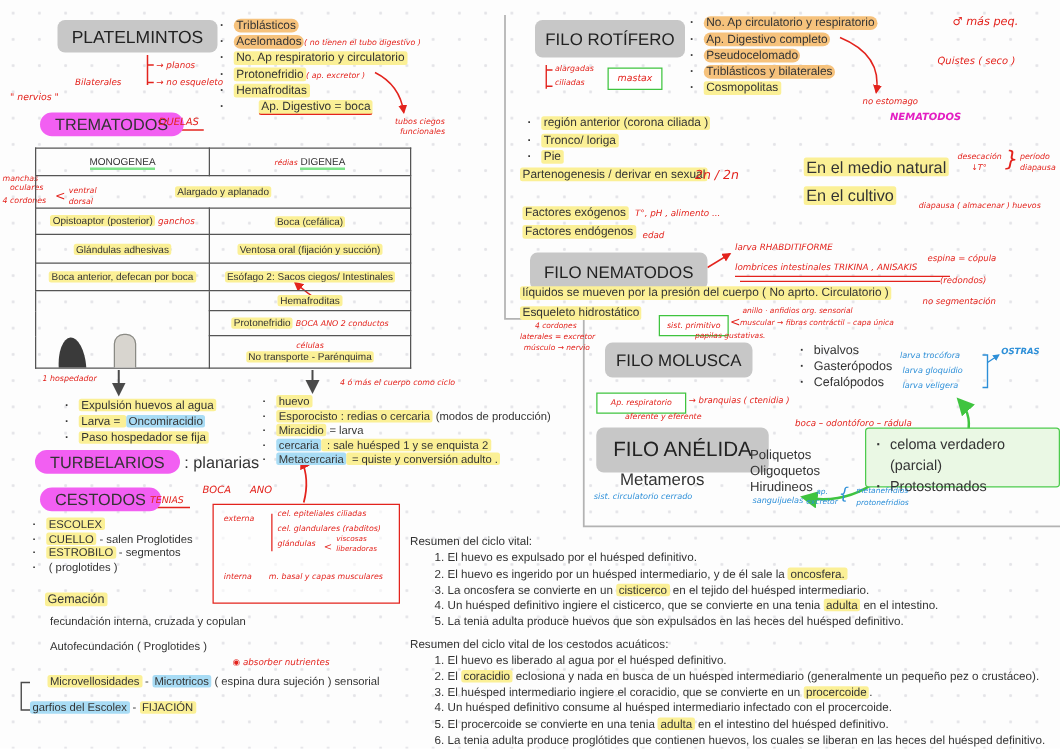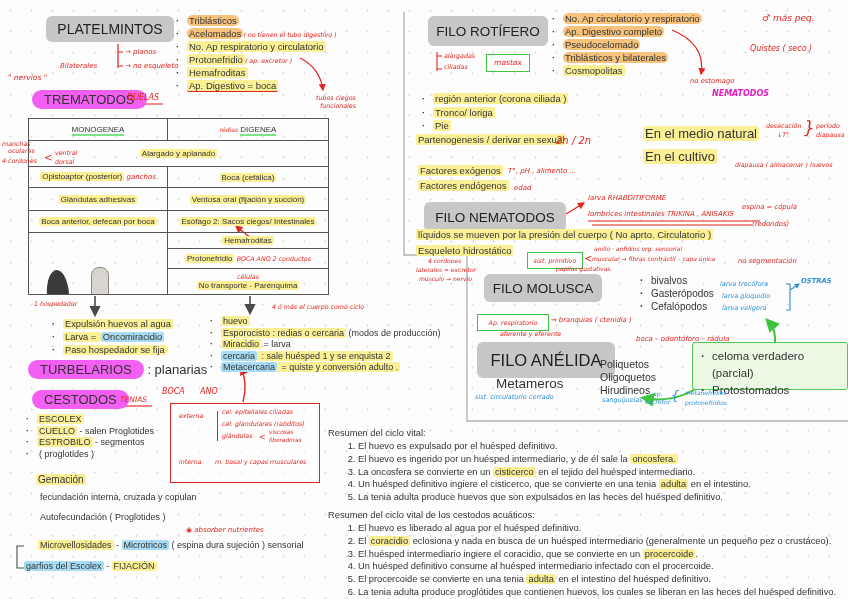--- a/index.html
+++ b/index.html
@@ -78,21 +78,21 @@
   <span class="hw abs" style="left:125px;top:62px;font-size:7px;">→ no esqueleto</span>
   <span class="hw abs" style="left:60px;top:62px;font-size:7px;">Bilaterales</span>
   <span class="hw abs" style="left:8px;top:74px;font-size:7.5px;">" nervios "</span>
 
   <ul class="blist abs t" style="left:176px;top:14px;font-size:9.5px;line-height:13px;">
     <li><span class="hl hl-o">Triblásticos</span></li>
     <li><span class="hl hl-o">Acelomados</span><span class="hw" style="font-size:6.3px;">( no tienen el tubo digestivo )</span></li>
     <li><span class="hl hl-y">No. Ap respiratorio y circulatorio</span></li>
     <li><span class="hl hl-y">Protonefridio</span><span class="hw" style="font-size:6.3px;">( ap. excretor )</span></li>
     <li><span class="hl hl-y">Hemafroditas</span></li>
-    <li><span class="hl hl-y" style="border-bottom:1.5px solid #e3231d;">Ap. Digestivo = boca</span></li>
+    <li><span class="hl hl-y" style="border-bottom:1.5px solid #e3231d;margin-left:20px;">Ap. Digestivo = boca</span></li>
   </ul>
   <span class="hw abs" style="left:316px;top:94px;font-size:6.3px;">tubos ciegos</span>
   <span class="hw abs" style="left:320px;top:102px;font-size:6.3px;">funcionales</span>
 
   <span class="pill abs" style="left:32px;top:90px;font-size:13px;">TREMATODOS</span>
   <span class="hw abs" style="left:127px;top:93px;font-size:8px;">DUELAS</span>
 
   <span class="hw abs" style="left:2px;top:140px;font-size:6.3px;">manchas</span>
   <span class="hw abs" style="left:8px;top:147px;font-size:6.3px;">oculares</span>
   <span class="hw abs" style="left:2px;top:157px;font-size:6.3px;">4 cordones</span>
@@ -248,21 +248,21 @@
   <span class="hw abs" style="left:514px;top:184px;font-size:7px;">edad</span>
 
   <div class="graybox abs" style="left:424px;top:202px;width:142px;height:30px;font-size:13.5px;">
       <span>FILO NEMATODOS</span>
     </div>
   <span class="hw abs" style="left:444px;top:231px;font-size:5.8px;">INVESTIGACIÓN</span>
   <span class="hw abs" style="left:588px;top:194px;font-size:7px;">larva RHABDITIFORME</span>
   <span class="hw abs" style="left:588px;top:210px;font-size:7px;">lombrices intestinales   TRIKINA , ANISAKIS</span>
   <span class="hw abs" style="left:742px;top:204px;font-size:6.8px;">espina = cópula</span>
   <span class="hw abs" style="left:752px;top:221px;font-size:6.8px;">(redondos)</span>
-  <span class="hw abs" style="left:738px;top:238px;font-size:6.8px;margin-top:20px;">no segmentación</span>
+  <span class="hw abs" style="left:738px;top:238px;font-size:6.8px;">no segmentación</span>
 
   <span class="abs t" style="left:416px;top:229px;font-size:9.5px;"><span class="hl hl-y">líquidos se mueven por la presión del cuerpo ( No aprto. Circulatorio )</span></span>
   <span class="abs t" style="left:416px;top:245px;font-size:9.5px;"><span class="hl hl-y">Esqueleto hidrostático</span></span>
   <span class="hw abs" style="left:428px;top:258px;font-size:6px;">4 cordones</span>
   <span class="hw abs" style="left:416px;top:267px;font-size:6px;">laterales = excretor</span>
   <span class="hw abs" style="left:419px;top:276px;font-size:6px;">músculo → nervio</span>
   <div class="greenbox abs" style="left:527px;top:252px;width:54px;height:15px;">
       <span class="hw" style="font-size:6.3px;">sist. primitivo</span>
     </div>
   <span class="hw abs" style="left:584px;top:253px;font-size:10px;">&lt;</span>

